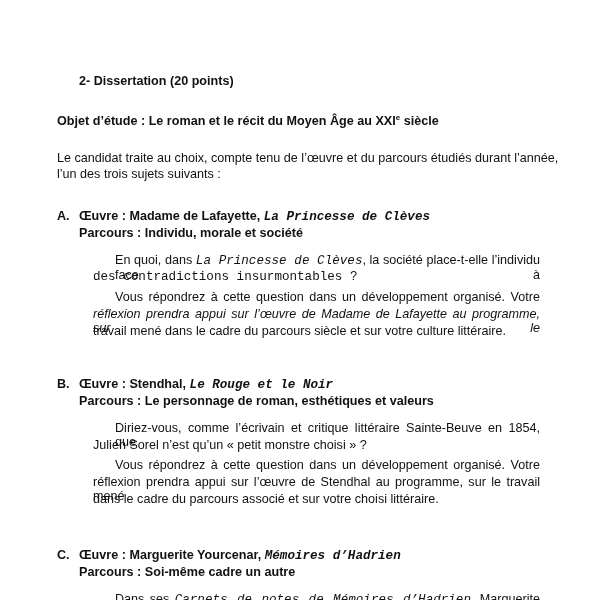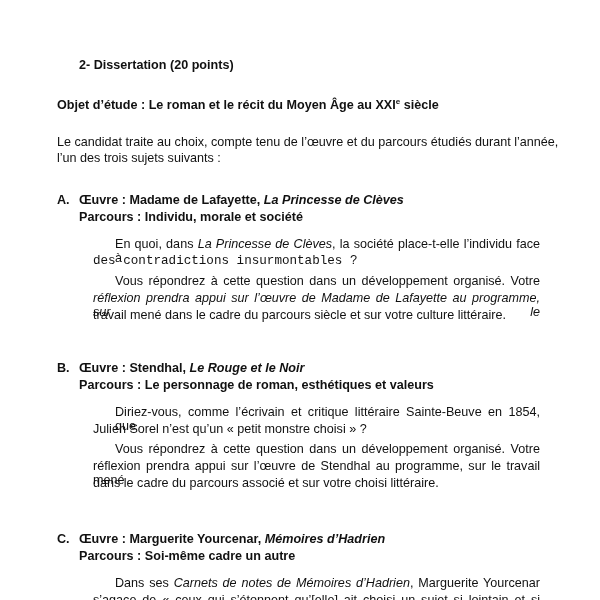--- a/index.html
+++ b/index.html
@@ -12,31 +12,31 @@
       height: 600px;
       overflow: hidden;
       position: relative;
       font-family: "Liberation Sans", sans-serif;
       color: #111111;
       font-size: 12.6px;
     }
     .page {
       position: absolute;
       left: 0;
-      top: 0;
+      top: 16px;
       width: 600px;
       height: 520px;
     }
     .abs {
       position: absolute;
       white-space: nowrap;
       margin: 0;
     }
     .bold { font-weight: bold; }
-    .it { font-style: italic; }
+    .it { font-style: italic; font-family: Liberation Mono, monospace; }
     .sup {
       font-size: 8px;
       vertical-align: 5px;
     }
     .line {
       position: absolute;
       left: 93px;
       width: 447px;
       margin: 0;
       white-space: nowrap;

